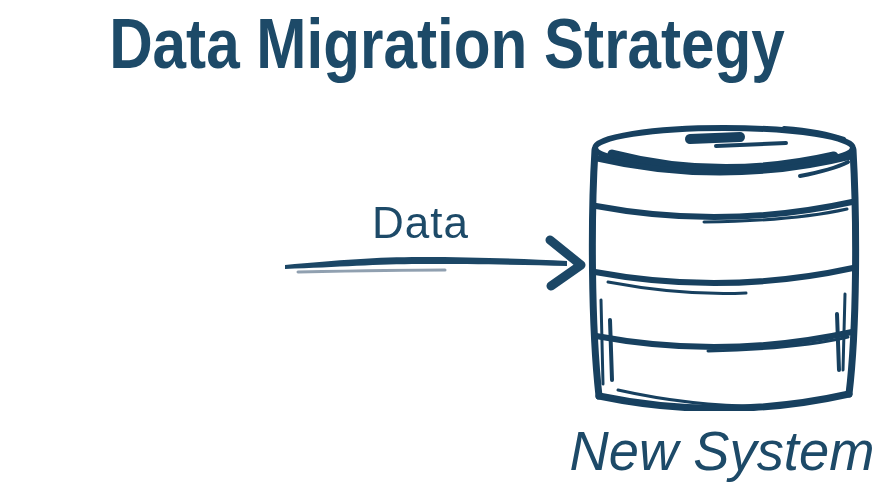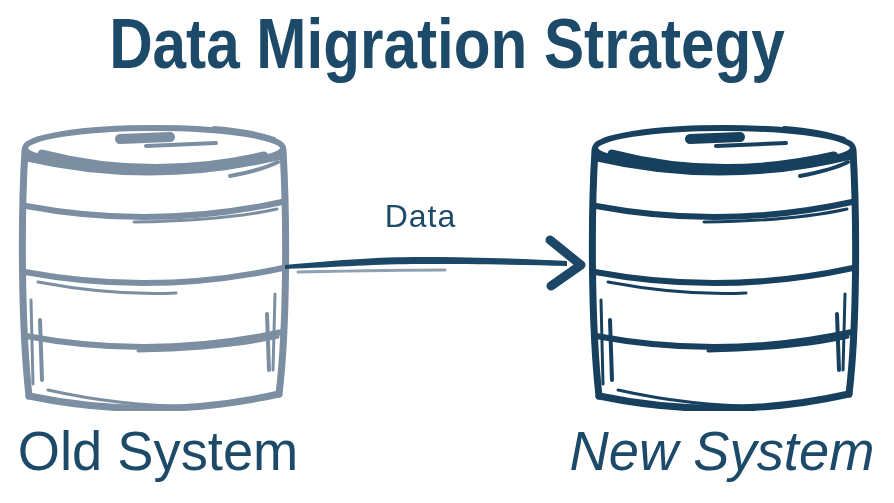--- a/index.html
+++ b/index.html
@@ -40,21 +40,21 @@
     font-weight: 300;
     white-space: nowrap;
     transform: scaleX(0.97);
     transform-origin: 50% 50%;
   }
 
   .flow-label {
     position: absolute;
     left: 318px; top: 198px; width: 205px;
     text-align: center;
-    font-size: 32px;
+    font-size: 44px;
     font-weight: 400;
     letter-spacing: 1px;
   }
 
   .arrow-svg {
     position: absolute;
     left: 278px; top: 225px;
     width: 330px; height: 85px;
   }
 
@@ -94,26 +94,20 @@
       <path d="M 22,196 L 24,256" stroke-width="4"></path>
       <path d="M 249,190 L 251,246" stroke-width="4"></path>
     </g>
   </defs>
 </svg>
 
 <div class="canvas">
 
   <h1 class="title" style="color: rgb(29, 74, 104);">Data Migration Strategy</h1>
 
-  <div class="node node-old">
-    <svg class="cylinder" viewBox="0 0 272 287" style="color: rgb(124, 143, 162);">
-      <use href="#db-cylinder"></use>
-    </svg>
-    <div class="node-label" style="color: rgb(29, 74, 104);">Old System</div>
-  </div>
 
   <div class="node node-new">
     <svg class="cylinder" viewBox="0 0 272 287" style="color: rgb(23, 64, 95);">
       <use href="#db-cylinder"></use>
     </svg>
     <div class="node-label" style="color: rgb(29, 74, 104);">New System</div>
   </div>
 
   <div class="flow-label" style="color: rgb(29, 74, 104);">Data</div>
 

